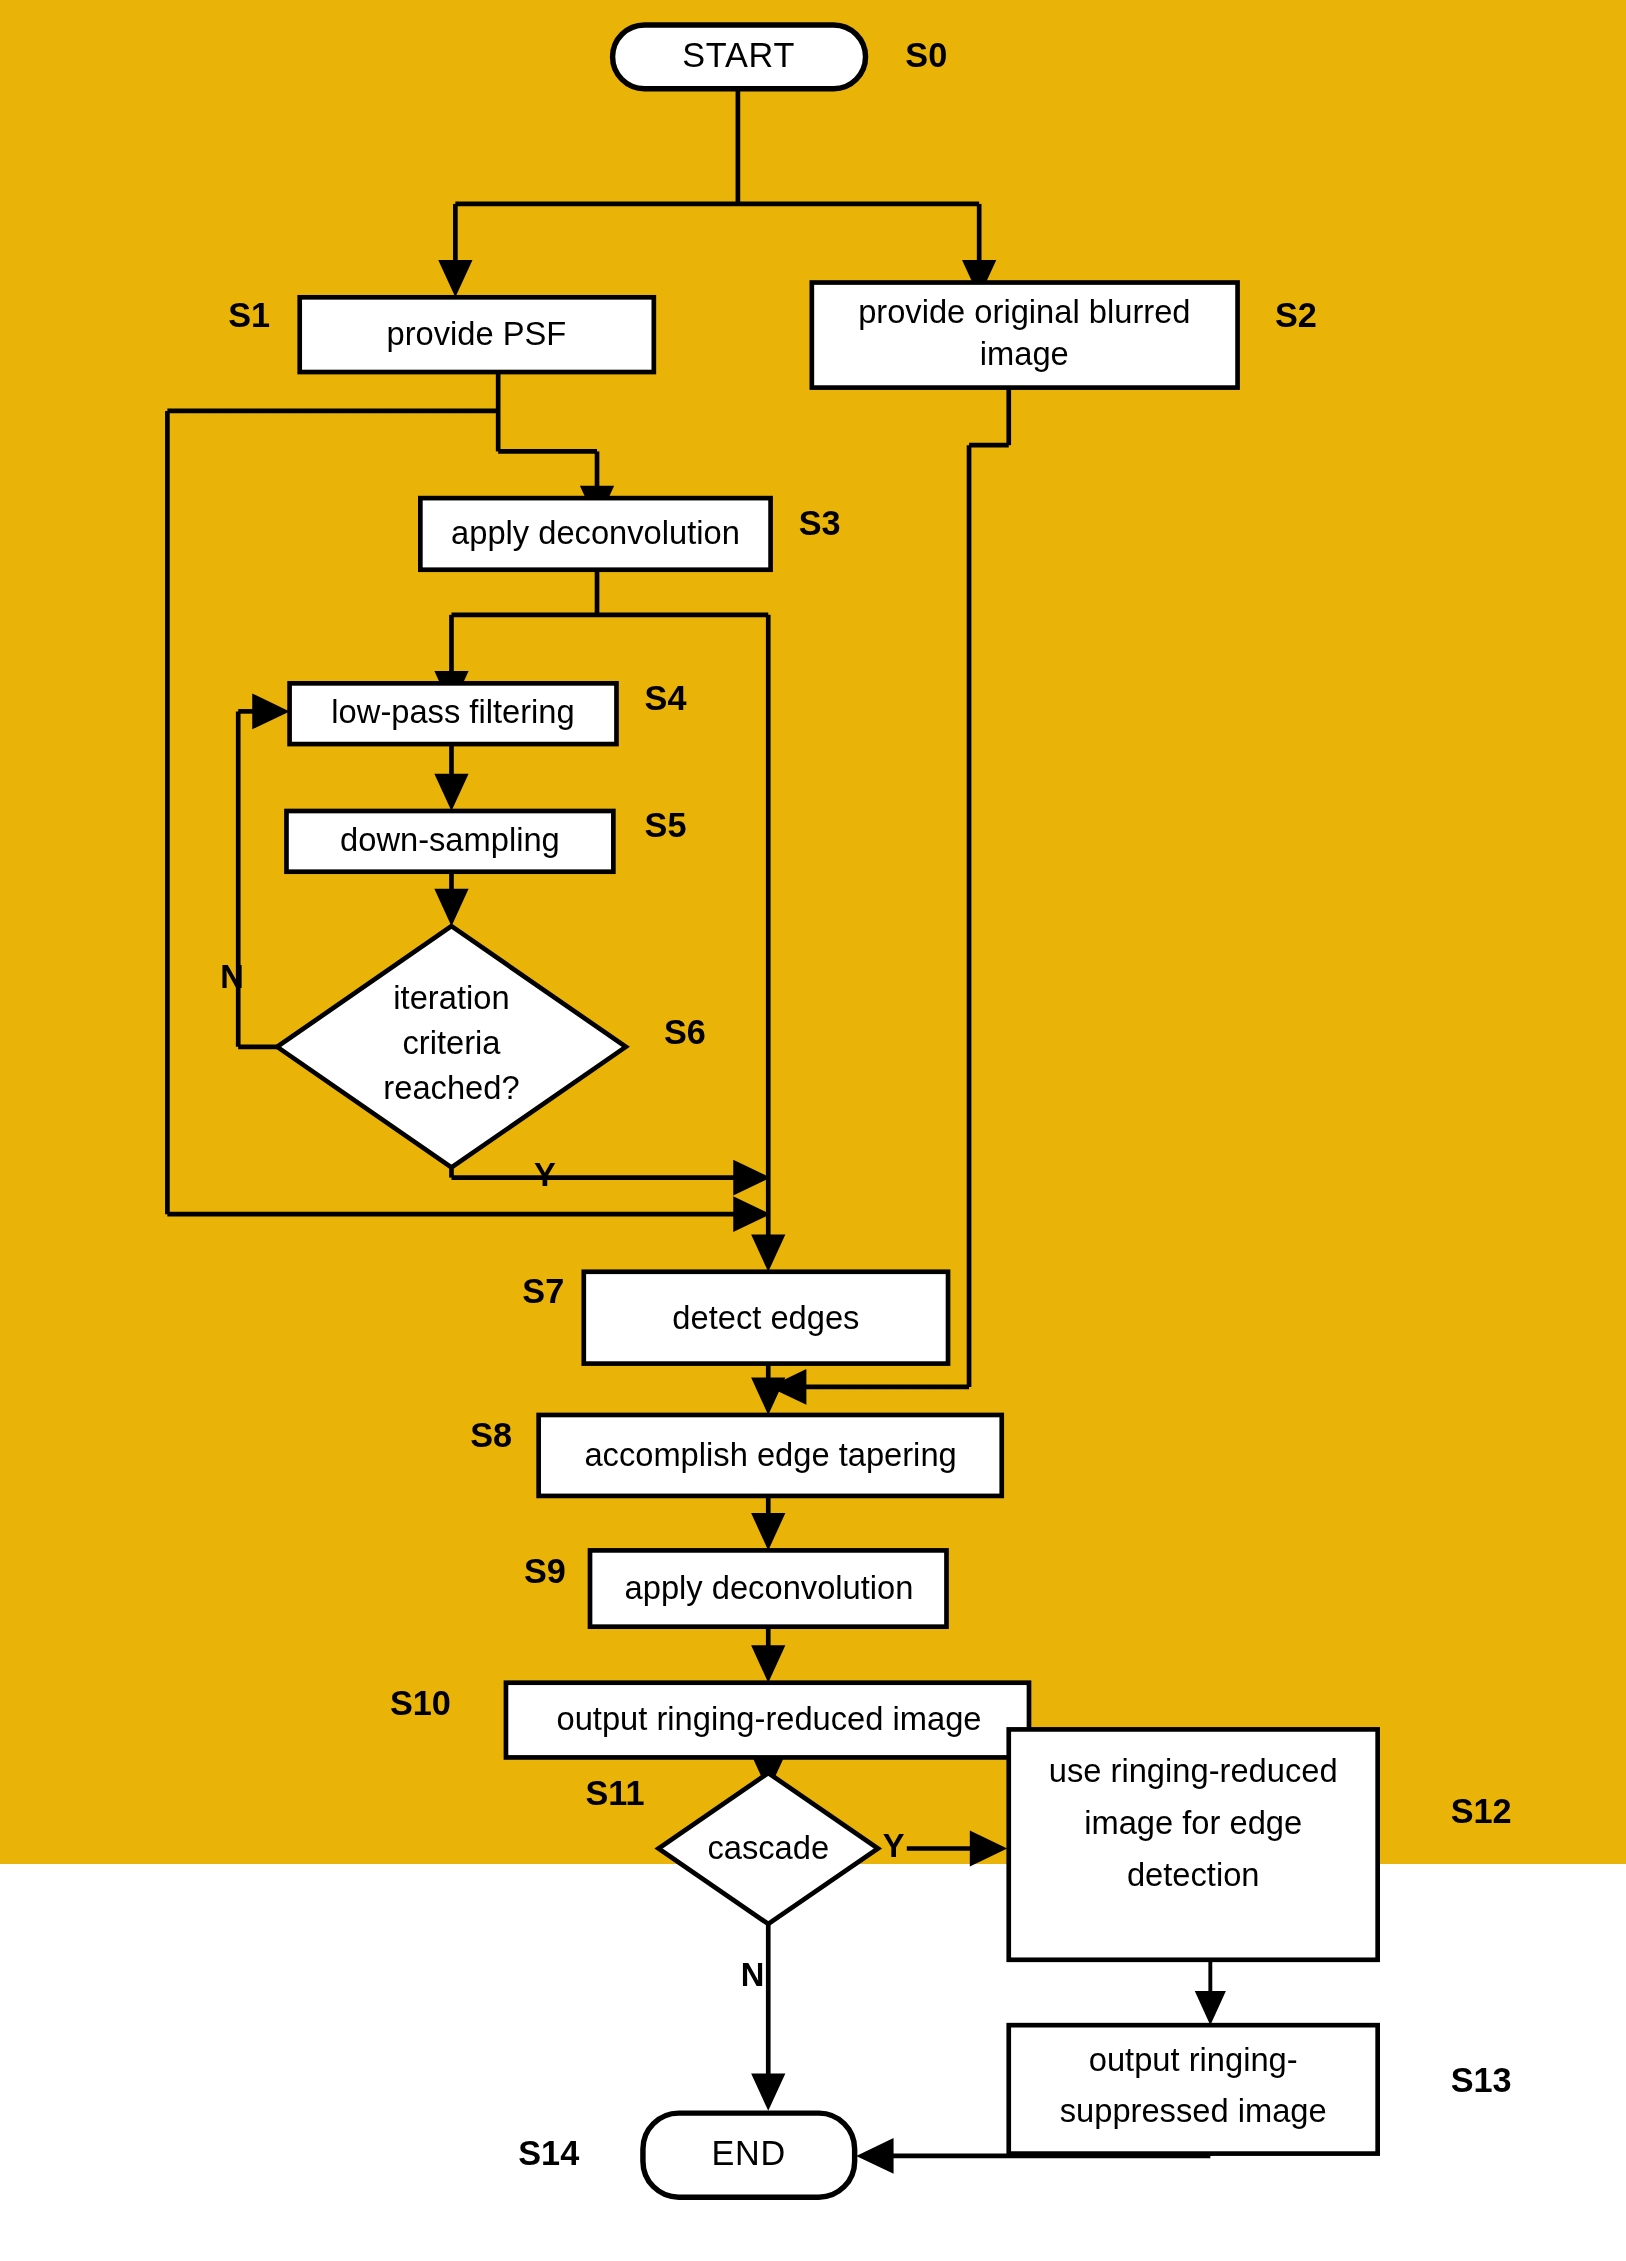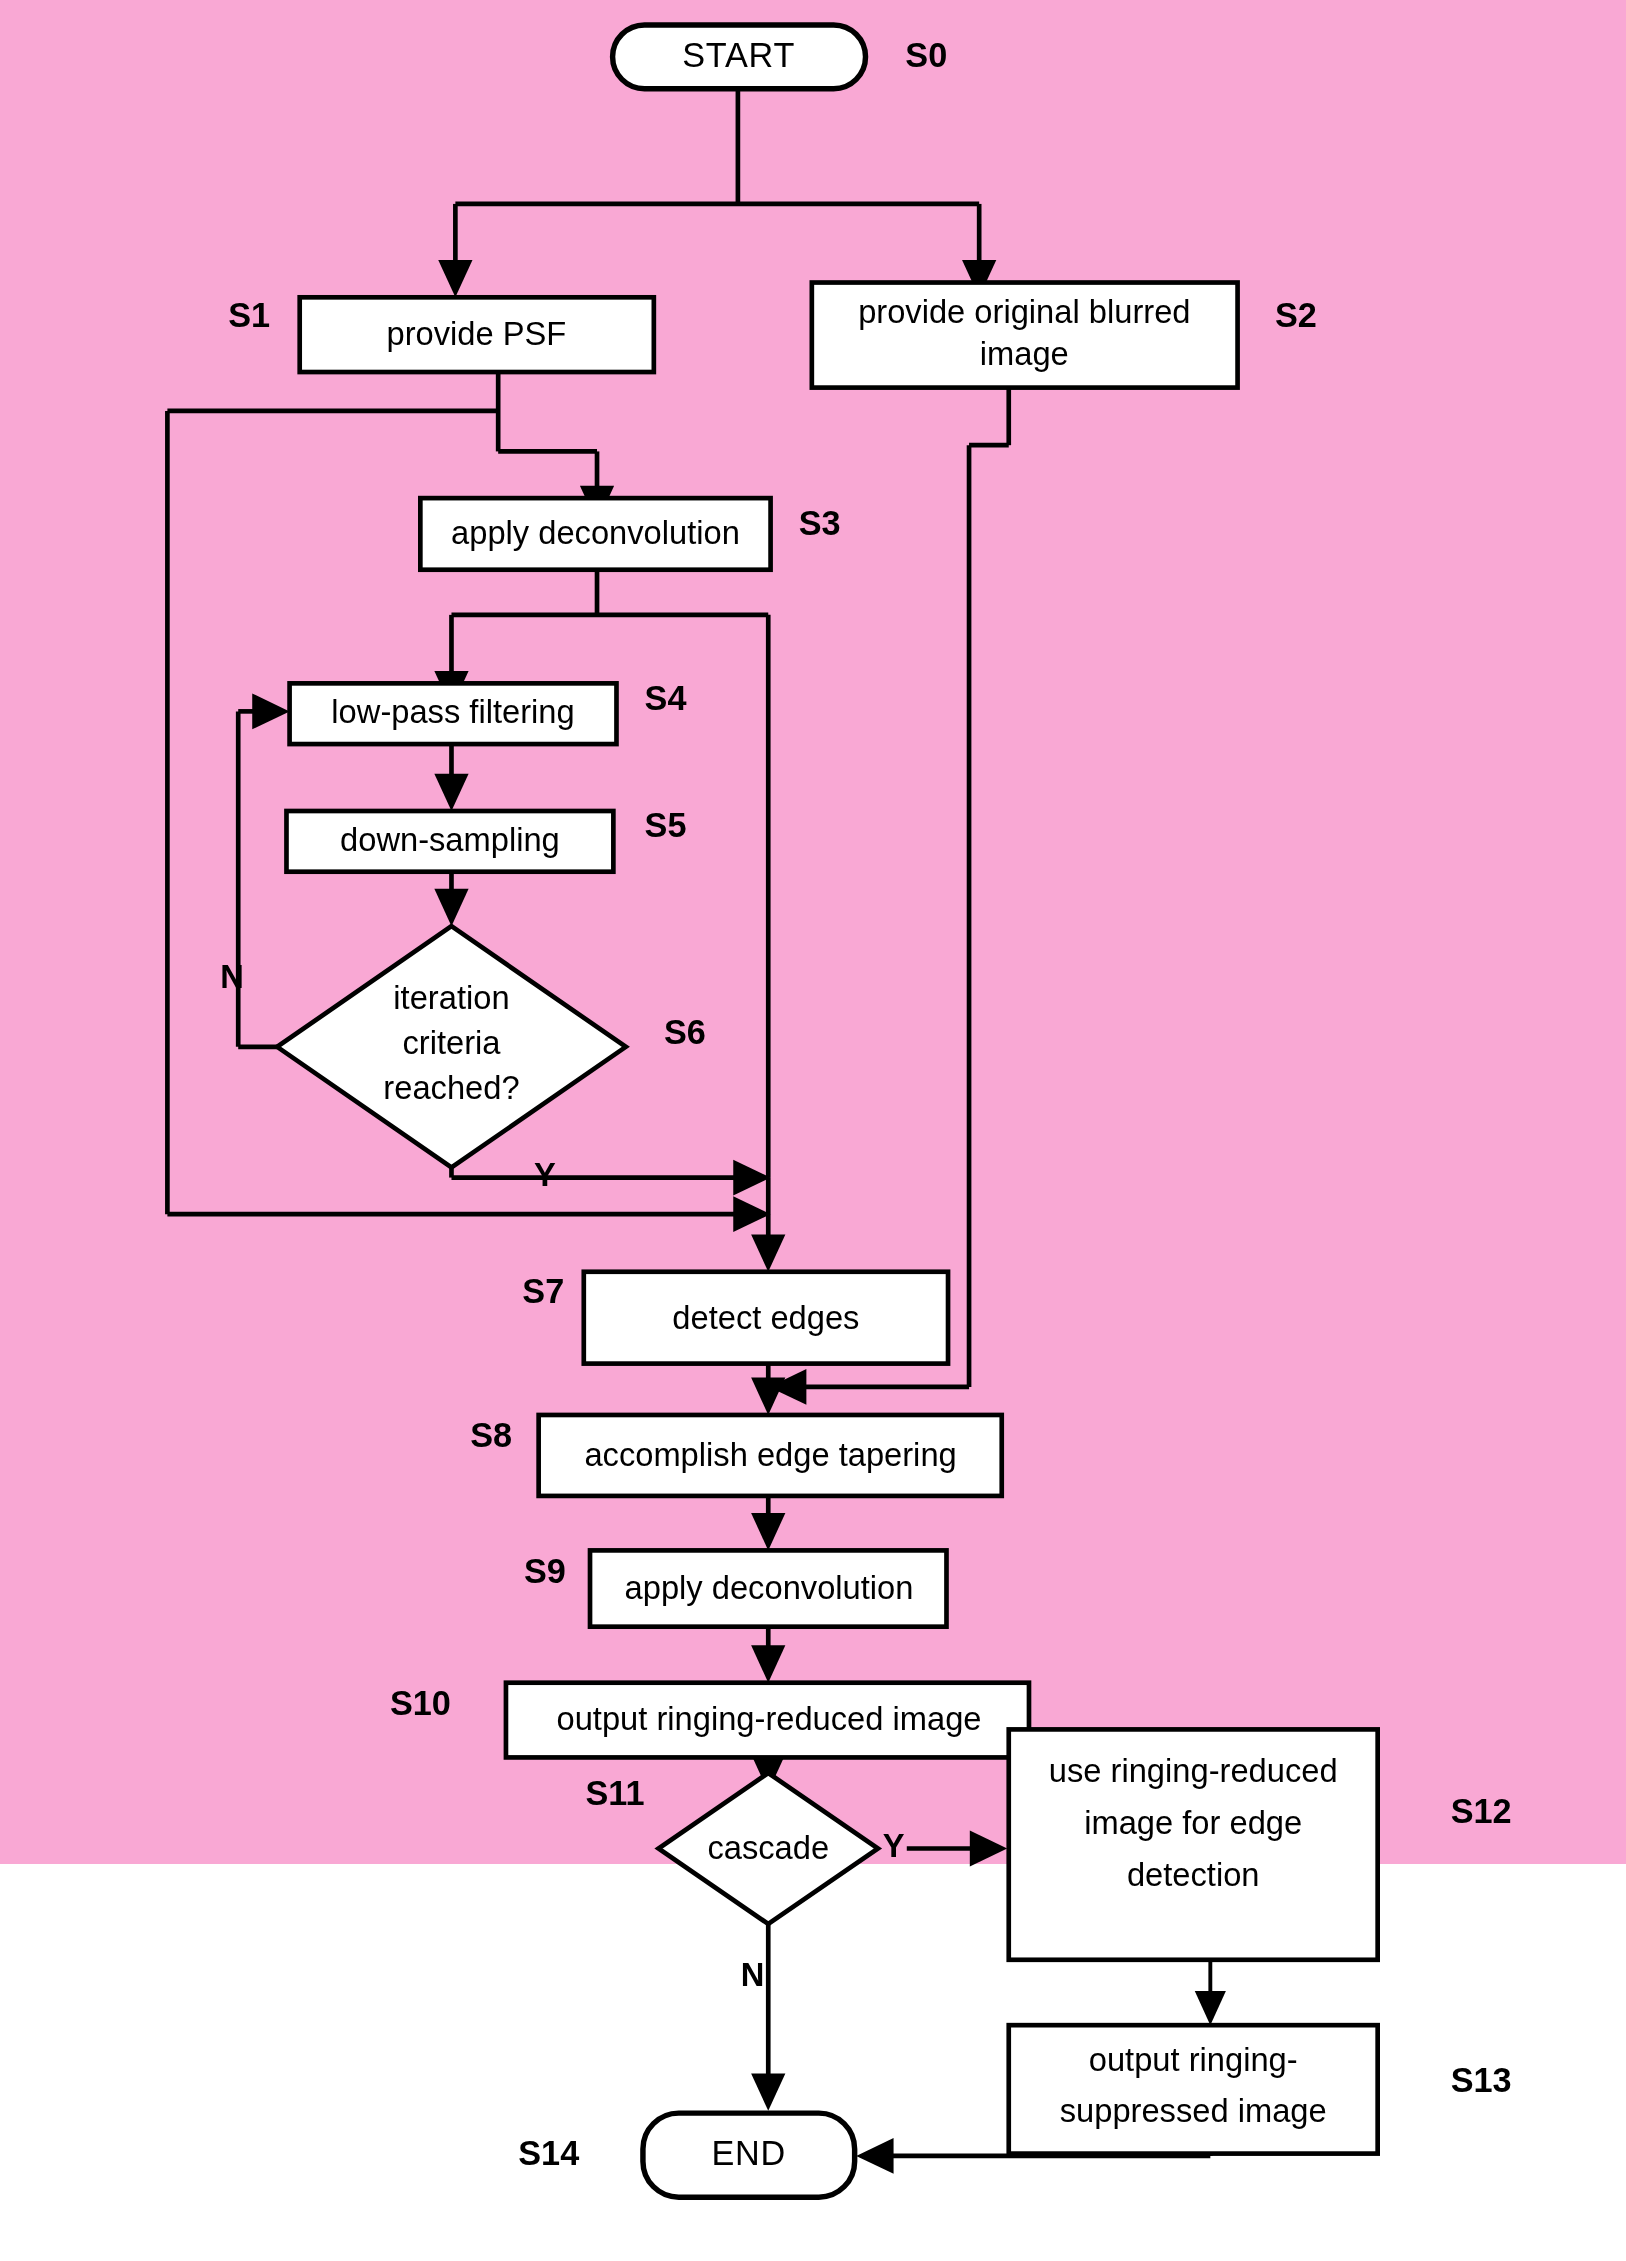--- a/index.html
+++ b/index.html
@@ -11,21 +11,21 @@
   body {
     width: 1626px;
     height: 2261px;
     overflow: hidden;
     font-family: "Liberation Sans", sans-serif;
   }
   #diagram-root {
     position: relative;
     width: 1626px;
     height: 1864px;
-    background: #f9a8d4;
+    background: #eab308;
   }
   svg#flow {
     display: block;
     width: 1626px;
     height: 2261px;
   }
   .shape {
     fill: #ffffff;
     stroke: #000000;
     stroke-width: 6;

